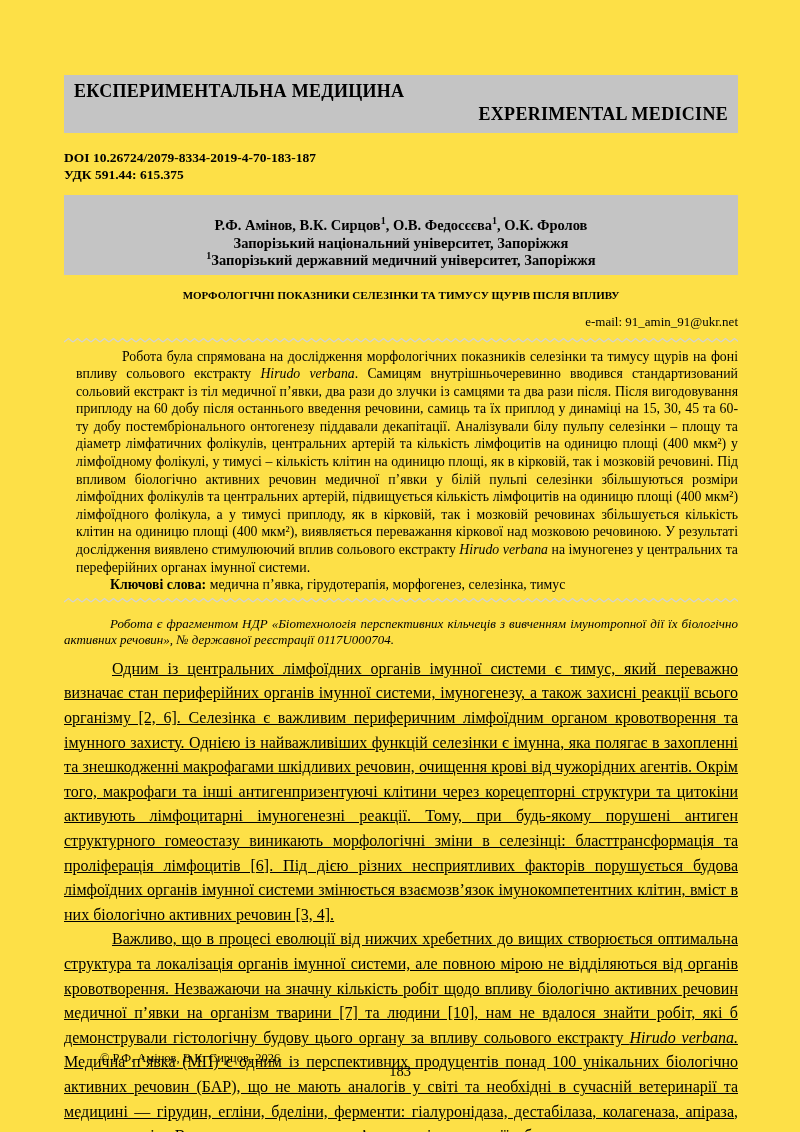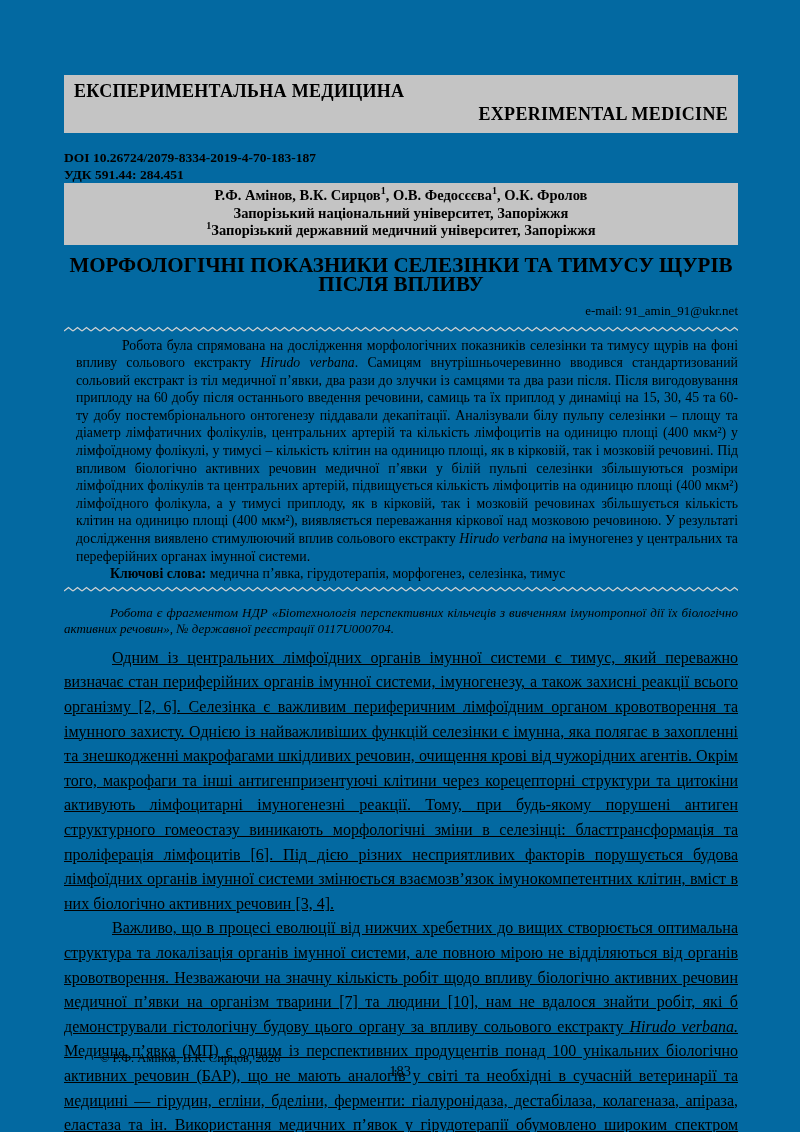--- a/index.html
+++ b/index.html
@@ -1,21 +1,21 @@
 <!DOCTYPE html>
 <html lang="uk"><head>
 <meta charset="utf-8">
 <style>
   * { margin:0; padding:0; box-sizing:border-box; }
   html,body { background:#ffffff; }
   .page {
     position:relative;
     width:800px; height:1132px;
     margin:0 auto;
-    background:#0369a1;
+    background:#fde047;
     color:#000;
     font-family:"Liberation Serif","DejaVu Serif",serif;
     overflow:hidden;
     padding:0 62px 0 64px;
   }
   
   .banner {
     margin-top:75px;
     background:#c4c4c4;
     padding:5px 10px 7px 10px;
@@ -25,34 +25,35 @@
     text-align:left; line-height:23px;
   }
   .banner-en {
     font-size:18px; font-weight:bold; letter-spacing:.3px;
     text-align:right; line-height:23px;
   }
   
   .doi-block { margin-top:17px; font-weight:bold; font-size:13.5px; line-height:16.5px; }
   
   .authors-block {
+    margin-top:12px;
     background:#c4c4c4;
     text-align:center;
     font-weight:bold;
     font-size:14.5px;
     line-height:17.5px;
-    padding:4px 6px 5px 6px;
+    padding:22px 6px 5px 6px;
   }
   sup { font-size:10px; vertical-align:super; line-height:0; }
   
   .article-title {
     margin-top:11px;
     text-align:center;
     font-weight:bold;
-    font-size:21px;
+    font-size:11px;
     line-height:19px;
   }
   .article-title .sp { font-style:italic; }
   .email-line { margin-top:9px; text-align:right; font-size:13px; }
   
   .zigzag { display:block; margin-top:7px; }
   .zigzag2 { margin-top:3px; }
   
   .abstract {
     margin-top:4px;
@@ -102,21 +103,21 @@
 
 <div class="page">
 
   <div class="banner">
     <div class="banner-uk">ЕКСПЕРИМЕНТАЛЬНА МЕДИЦИНА</div>
     <div class="banner-en">EXPERIMENTAL MEDICINE</div>
   </div>
 
   <div class="doi-block">
     <div>DOI 10.26724/2079-8334-2019-4-70-183-187</div>
-    <div>УДК 591.44: 284.451</div>
+    <div>УДК 591.44: 615.375</div>
   </div>
 
   <div class="authors-block">
     <div><span>Р.Ф. Амінов, В.К. Сирцов</span><sup>1</sup><span>, О.В. Федосєєва</span><sup>1</sup><span>, О.К. Фролов</span></div>
     <div>Запорізький національний університет, Запоріжжя</div>
     <div><sup>1</sup><span>Запорізький державний медичний університет, Запоріжжя</span></div>
   </div>
 
   <div class="article-title">
     <div>МОРФОЛОГІЧНІ ПОКАЗНИКИ СЕЛЕЗІНКИ ТА ТИМУСУ ЩУРІВ ПІСЛЯ ВПЛИВУ</div>

